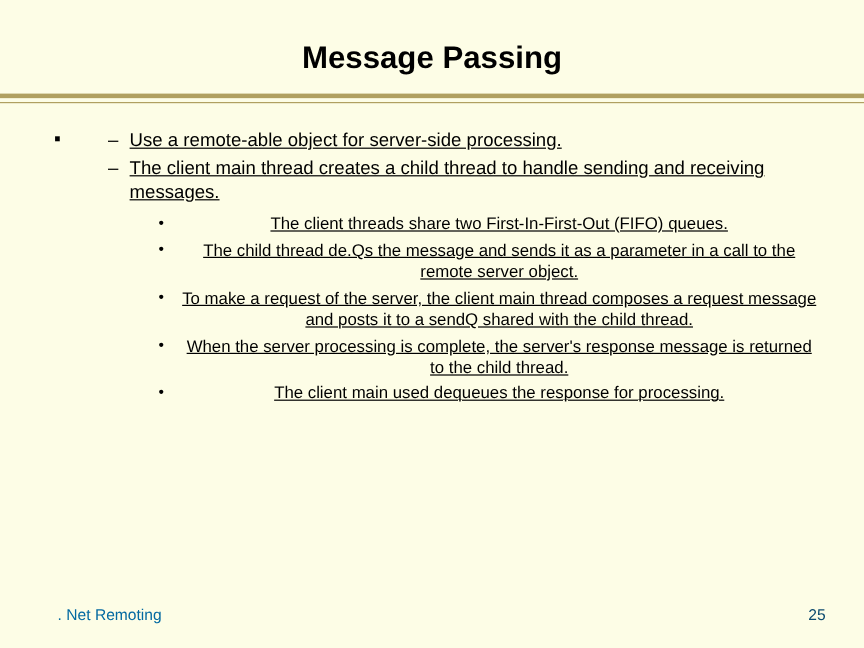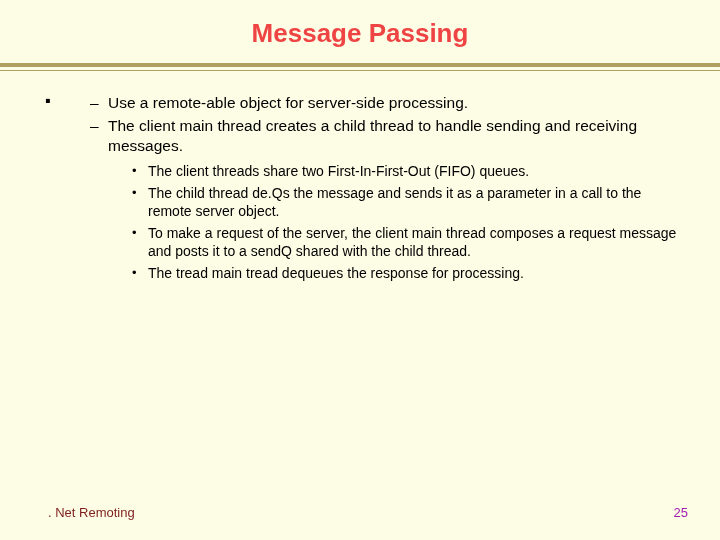--- a/index.html
+++ b/index.html
@@ -9,21 +9,22 @@
     font-family: Verdana, Arial, sans-serif;
     color: #000;
     position: relative;
   }
   .title {
     font-weight: bold;
     font-size: 26px;
     text-align: center;
     padding-top: 18px;
     padding-bottom: 14px;
-    color: #ef4444;
+    color: #000000;
+    margin-top: 15px;
   }
   .divider {
     width: 100%;
     margin-bottom: 22px;
   }
   .divider .thick {
     height: 4px;
     background: #b0a060;
   }
   .divider .gap {
@@ -60,58 +61,60 @@
   ul.lvl2 {
     list-style: none;
     padding-left: 18px;
     margin-top: 8px;
     font-size: 15.5px;
   }
   ul.lvl2 > li {
     position: relative;
     padding-left: 18px;
     margin-bottom: 4px;
+    text-decoration: underline;
   }
   ul.lvl2 > li::before {
     content: "–";
     position: absolute;
     left: 0;
     top: 0;
   }
   ul.lvl3 {
     list-style: none;
     padding-left: 24px;
     margin-top: 8px;
     font-size: 14px;
   }
   ul.lvl3 > li {
     position: relative;
     padding-left: 16px;
     margin-bottom: 4px;
     line-height: 1.28;
+    text-align: center;
   }
   ul.lvl3 > li::before {
     content: "•";
     position: absolute;
     left: 0;
     top: 0;
     font-size: 13px;
   }
   .footer {
     position: absolute;
     bottom: 20px;
     left: 0;
     width: 100%;
     padding: 0 32px 0 48px;
     display: flex;
     justify-content: space-between;
     font-size: 13px;
   }
-  .footer .left { color: #7f1d1d; }
-  .footer .right { color: #a21caf; }
+  .footer .left { color: #0369a1; }
+  .footer .right { color: #0c4a6e; }
 </style>
 </head>
 <body>
 
 <div class="title">Message Passing</div>
 
 <div class="divider">
   <div class="thick"></div>
   <div class="gap"></div>
   <div class="thin"></div>
@@ -121,21 +124,22 @@
   <ul class="lvl1">
     <li>
       <ul class="lvl2">
         <li><span>Use a remote-able object for server-side processing.</span></li>
         <li>
           <span>The client main thread creates a child thread to handle sending and receiving messages.</span>
           <ul class="lvl3">
             <li><span>The client threads share two First-In-First-Out (FIFO) queues.</span></li>
             <li><span>The child thread de.Qs the message and sends it as a parameter in a call to the remote server object.</span></li>
             <li><span>To make a request of the server, the client main thread composes a request message and posts it to a sendQ shared with the child thread.</span></li>
-            <li><span>The tread main tread dequeues the response for processing.</span></li>
+            <li><span>When the server processing is complete, the server's response message is returned to the child thread.</span></li>
+            <li><span>The client main used dequeues the response for processing.</span></li>
           </ul>
         </li>
       </ul>
     </li>
   </ul>
 </div>
 
 <div class="footer">
   <span class="left">. Net Remoting</span>
   <span class="right">25</span>

